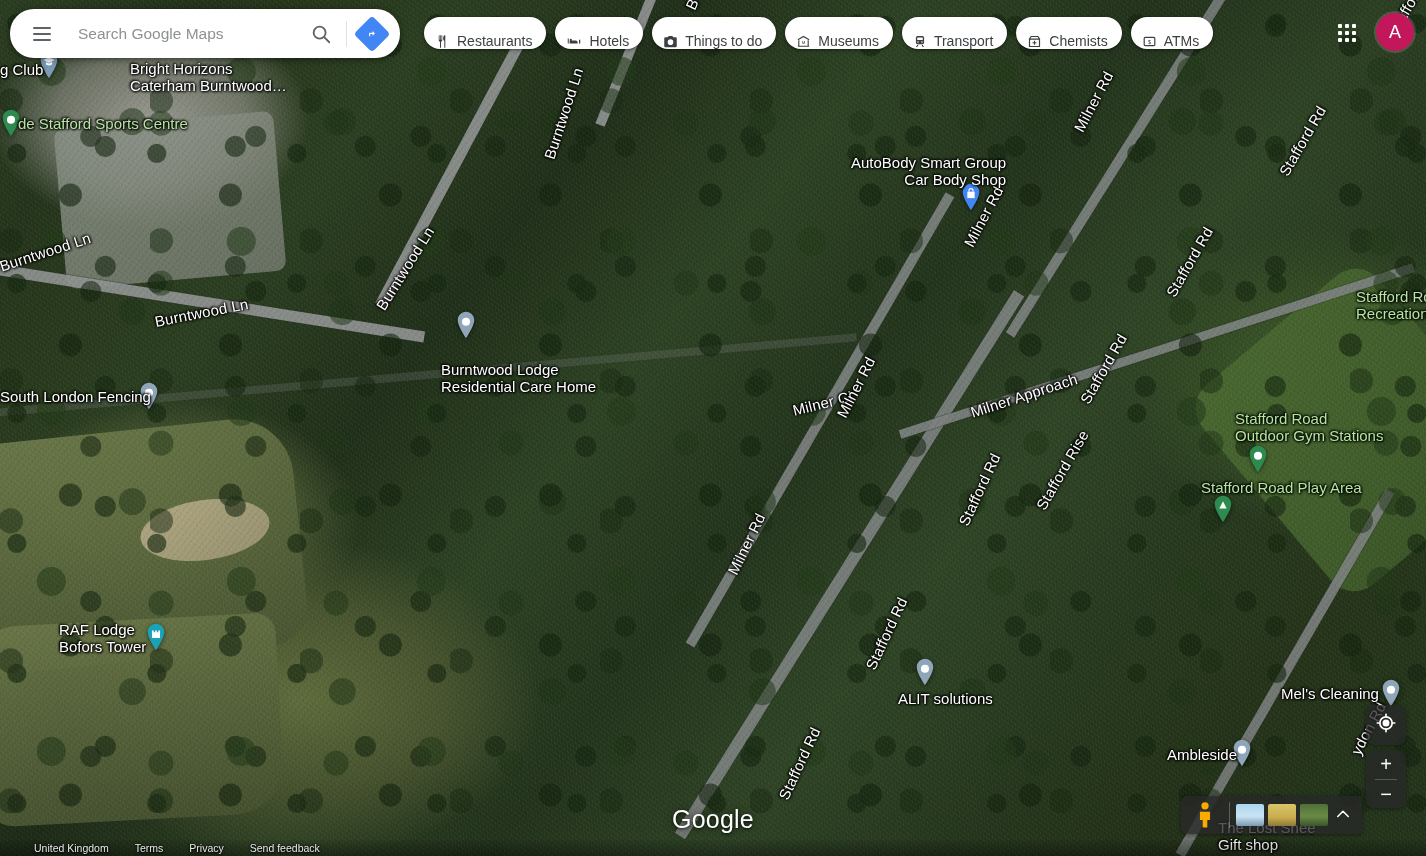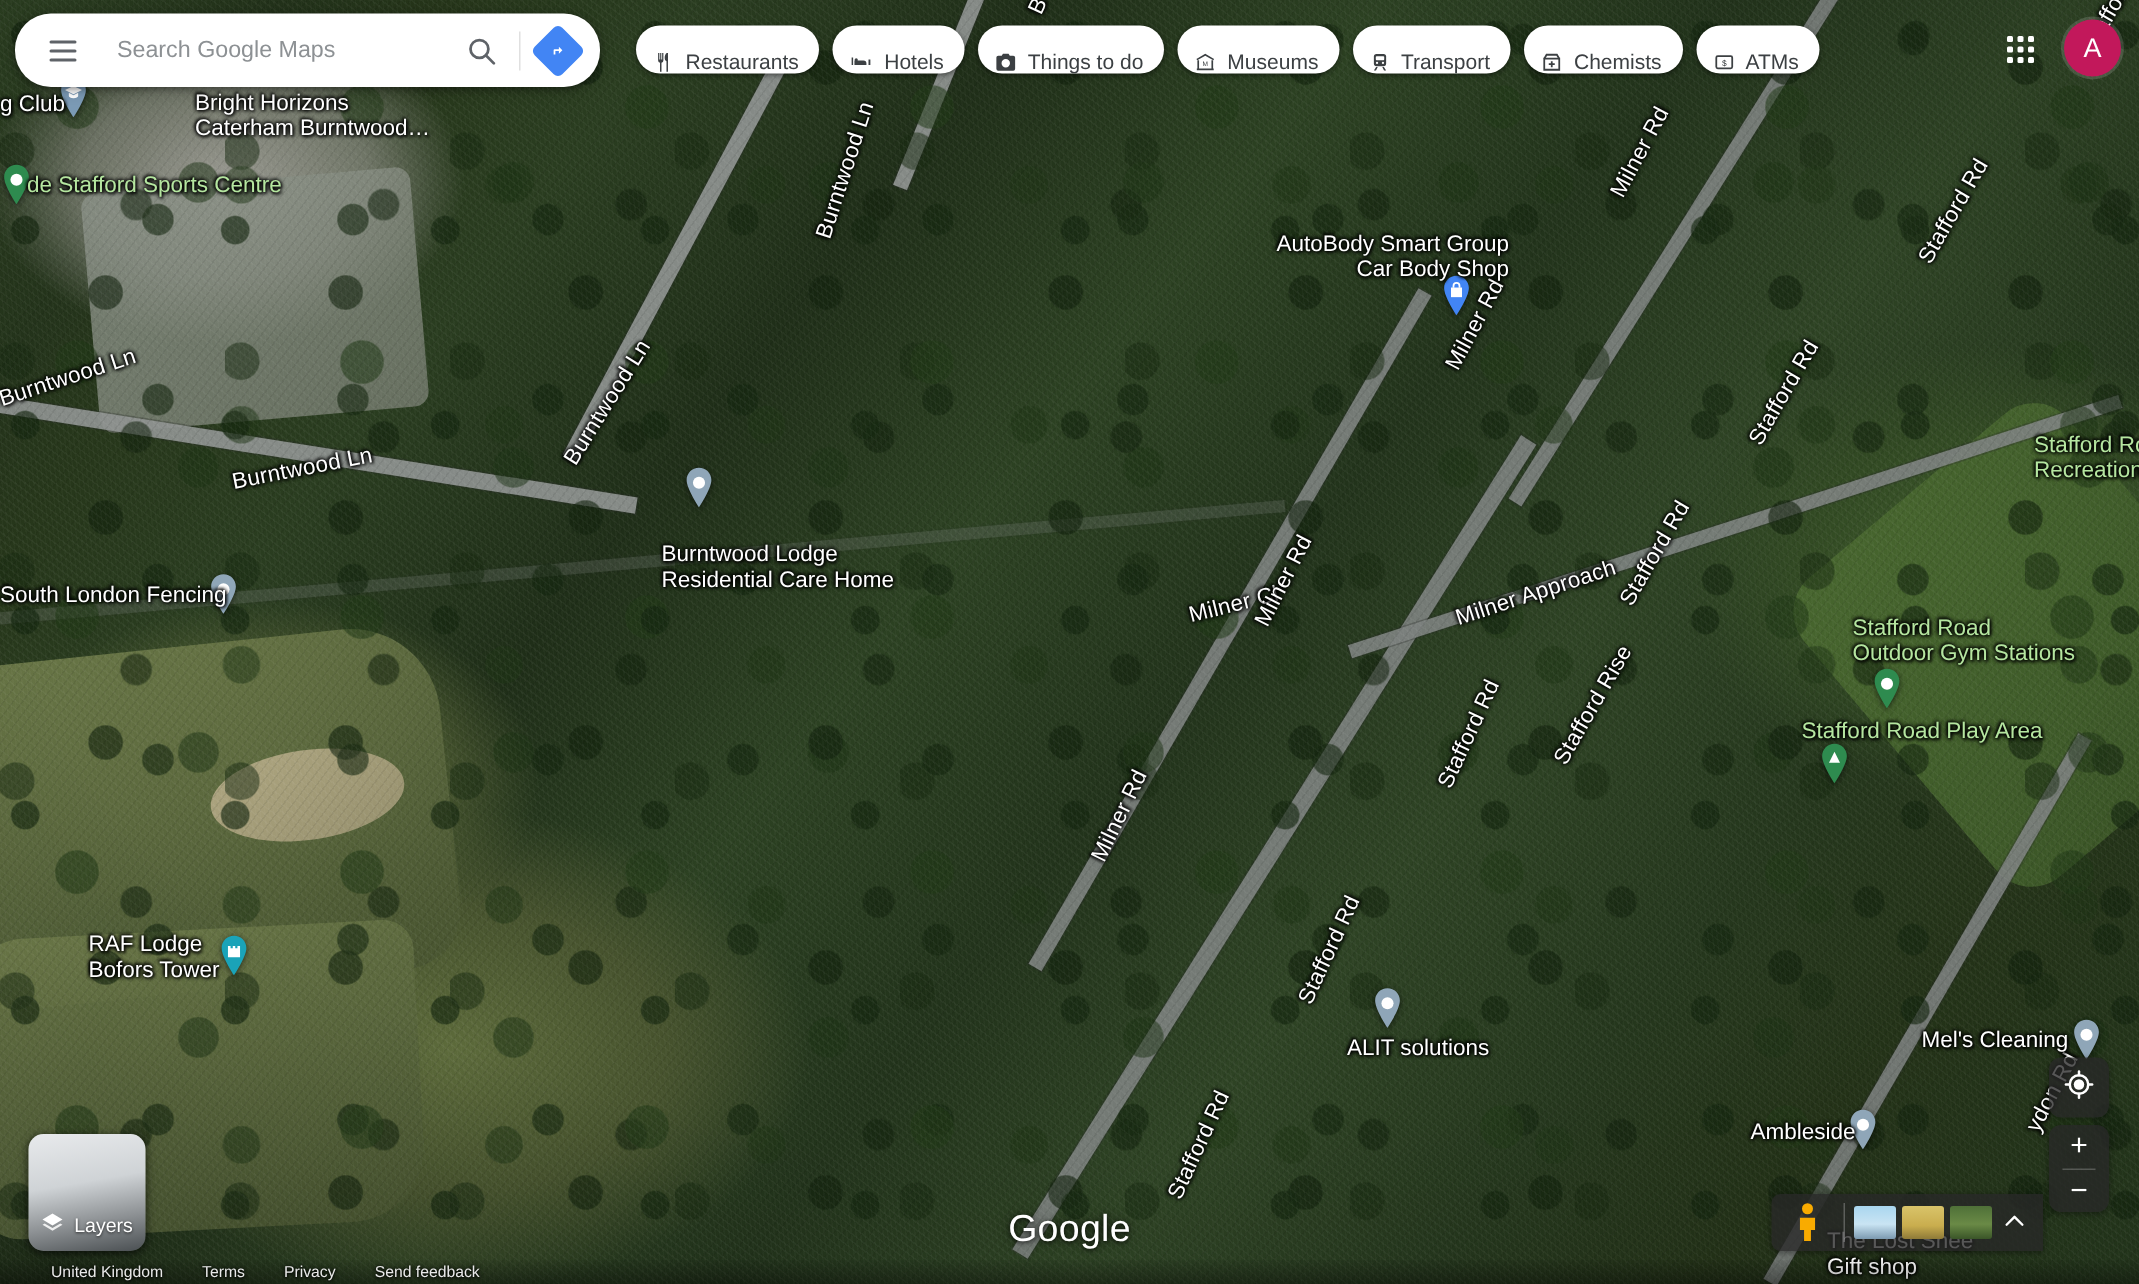--- a/index.html
+++ b/index.html
@@ -536,31 +536,20 @@
         <i></i>
         <i></i>
         <i></i>
         <i></i>
         <i></i>
         <i></i>
     </div>
   </div>
   <div class="avatar">A</div>
 
-  <div class="layers-btn">
-    <div class="lrow">
-      <span>
-        <svg width="16" height="16" viewBox="0 0 24 24" fill="#fff">
-          <path d="M12 3 2 9l10 6 10-6-10-6z"></path>
-          <path d="M2 14.2 12 20.2l10-6L19.8 13 12 17.6 4.2 13 2 14.2z" opacity=".85"></path>
-        </svg>
-      </span>
-      <span>Layers</span>
-    </div>
-  </div>
 
   <div class="locate-btn">
     <span>
       <svg width="20" height="20" viewBox="0 0 24 24" fill="none" stroke="#fff" stroke-width="2">
         <circle cx="12" cy="12" r="4.2" fill="#fff" stroke="none"></circle>
         <circle cx="12" cy="12" r="7.4"></circle>
         <line x1="12" y1="1.5" x2="12" y2="4.6" stroke-linecap="round"></line>
         <line x1="12" y1="19.4" x2="12" y2="22.5" stroke-linecap="round"></line>
         <line x1="1.5" y1="12" x2="4.6" y2="12" stroke-linecap="round"></line>
         <line x1="19.4" y1="12" x2="22.5" y2="12" stroke-linecap="round"></line>

